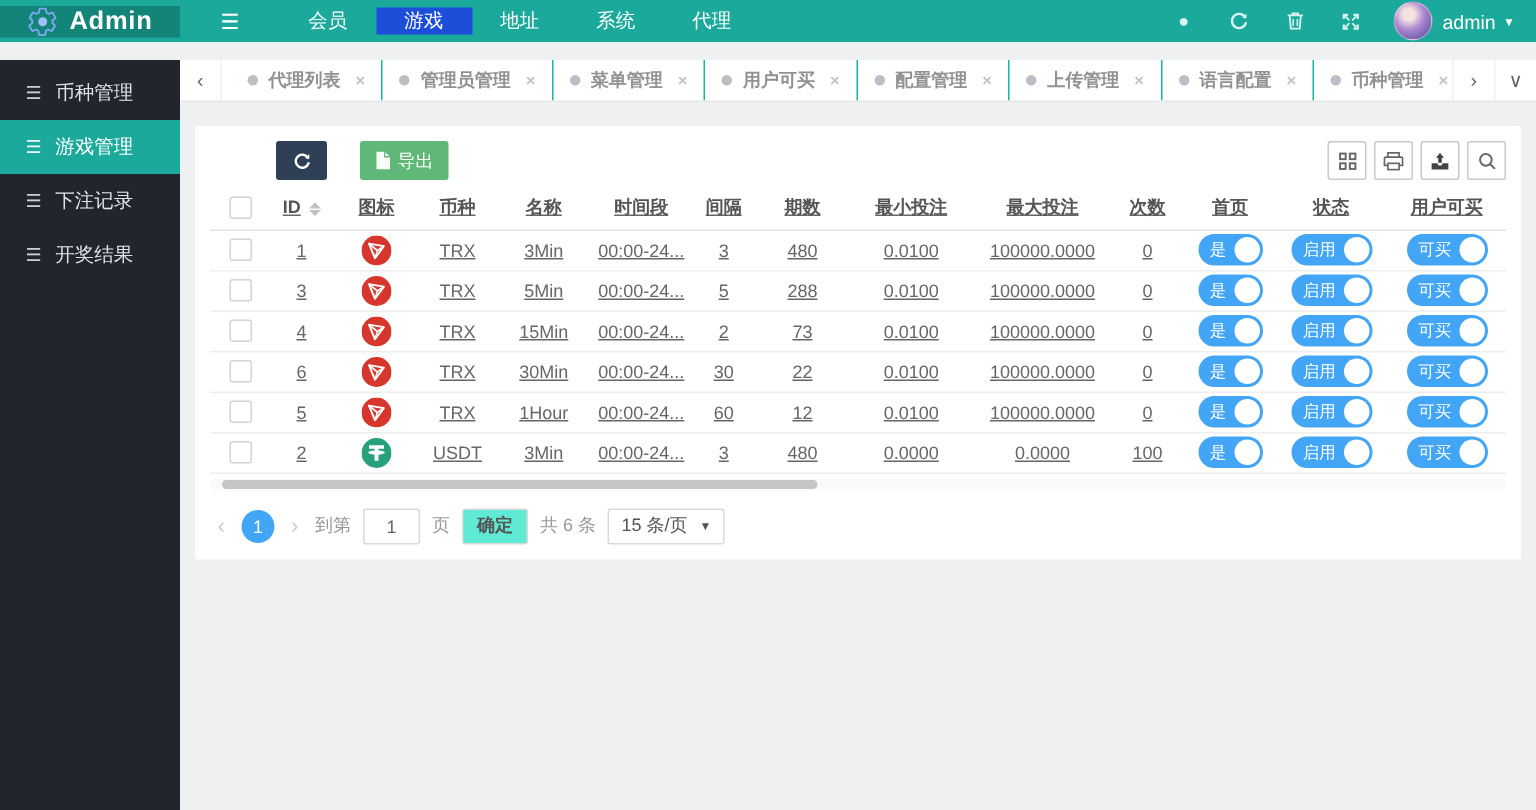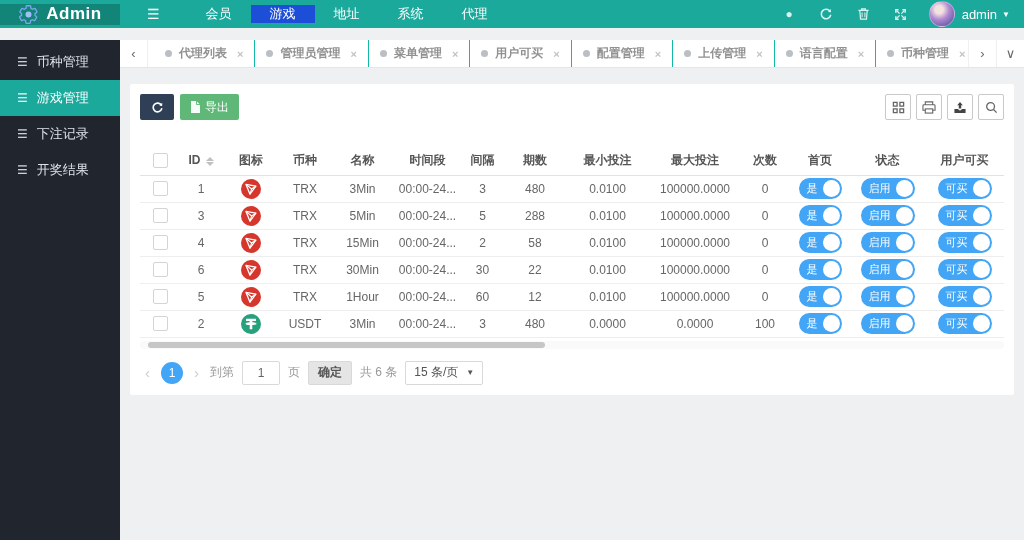--- a/index.html
+++ b/index.html
@@ -41,31 +41,31 @@
   .tabs { display:flex; flex:1; overflow:hidden; margin-left:6px; }
   .tab { display:flex; align-items:center; padding:0 11px; font-size:12px; color:#919191;
     gap:7px; cursor:pointer; white-space:nowrap; border-right:1px solid #14b8a6;font-weight:bold; }
   .tab .dot { width:7px; height:7px; border-radius:50%; background:#b9bfc5; flex:0 0 7px; }
   .tab .close { color:#c3c3c3; font-size:11px; margin-left:3px; }
 
   
   .content { position:absolute; top:68px; left:120px; right:0; bottom:0; background:#eef0f2; }
   .card { background:#fff; margin:16px 10px; padding:10px; border-radius:2px; }
 
-  .toolbar { display:flex; align-items:center; gap:6px; }
+  .toolbar { display:flex; align-items:center; gap:22px;margin-left:44px; }
   .btn-refresh { width:34px; height:26px; background:#2f4056; border:none; border-radius:2px;
     display:flex; align-items:center; justify-content:center; cursor:pointer; }
   .btn-export { height:26px; background:#5fb878; color:#fff; border:none; border-radius:2px;
     font-size:12px; padding:0 10px; display:flex; align-items:center; gap:5px; cursor:pointer; }
   .toolbar-right { margin-left:auto; display:flex; gap:5px; }
   .tool-btn { width:26px; height:26px; background:#fff; border:1px solid #c9c9c9; border-radius:2px;
     display:flex; align-items:center; justify-content:center; color:#555; cursor:pointer; }
 
-  table { width:100%; border-collapse:collapse; table-layout:fixed; margin-top:26px;
-    font-size:12px; color:#666; }
+  table { width:100%; border-collapse:collapse; table-layout:fixed; margin-top:4px;
+    font-size:12px; color:#666;text-decoration:underline; }
   thead th { height:29px; font-weight:bold; color:#555; border-bottom:1px solid #e2e2e2;
     text-align:center; white-space:nowrap; overflow:hidden; }
   tbody td { height:27px; border-bottom:1px solid #eee; text-align:center;
     white-space:nowrap; overflow:hidden; text-overflow:ellipsis; }
   .checkbox { width:15px; height:15px; border:1px solid #d4d4d4; border-radius:2px;
     display:inline-block; vertical-align:middle; background:#fff; cursor:pointer; }
   .sort-wrap { display:inline-flex; flex-direction:column; gap:1px; margin-left:5px; vertical-align:middle; }
   .tri-up { width:0; height:0; border-left:4px solid transparent; border-right:4px solid transparent;
     border-bottom:4px solid #c0c0c0; cursor:pointer; }
   .tri-down { width:0; height:0; border-left:4px solid transparent; border-right:4px solid transparent;
@@ -80,21 +80,21 @@
   .hthumb { position:absolute; left:8px; top:1px; height:6px; width:46%;
     background:#c6c6c6; border-radius:3px; cursor:pointer; }
 
   .pagination { display:flex; align-items:center; margin-top:12px; font-size:12px;
     color:#999; gap:8px; padding-left:2px; }
   .page-arrow { color:#ccc; font-size:15px; padding:0 3px; cursor:pointer; }
   .page-num { width:22px; height:22px; border-radius:50%; background:#42a5f5; color:#fff;
     display:flex; align-items:center; justify-content:center; font-size:12px; cursor:pointer; }
   .goto-input { width:38px; height:24px; border:1px solid #d9d9d9; border-radius:2px;
     text-align:center; font-size:12px; color:#666; font-family:"Liberation Sans",sans-serif; }
-  .btn-confirm { height:24px; padding:0 9px; border:1px solid #d9d9d9; background:#e5e5e5;
+  .btn-confirm { height:24px; padding:0 9px; border:1px solid #d9d9d9; background:#5eead4;
     border-radius:2px; font-size:12px; color:#555; font-weight:bold; cursor:pointer; }
   .page-select { height:24px; border:1px solid #d9d9d9; border-radius:2px; background:#fff;
     display:inline-flex; align-items:center; gap:8px; padding:0 8px; color:#555; cursor:pointer; }
   .page-select .caret2 { font-size:8px; color:#555; }
 </style>
 </head>
 <body>
 
 <header class="navbar">
   <div class="logo">
@@ -372,21 +372,21 @@
                   <circle cx="10" cy="10" r="10" fill="#d6362b"></circle>
                   <path d="M5 5.4 L14.9 7.1 L9 15.2 Z" fill="none" stroke="#fff" stroke-width="1.3" stroke-linejoin="round"></path>
                   <path d="M5 5.4 L10.6 10 M14.9 7.1 L10.6 10 M9 15.2 L10.6 10" stroke="#fff" stroke-width="1.1" fill="none"></path>
                 </svg>
               </span>
             </td>
             <td>TRX</td>
             <td>15Min</td>
             <td>00:00-24...</td>
             <td>2</td>
-            <td>58</td>
+            <td>73</td>
             <td>0.0100</td>
             <td>100000.0000</td>
             <td>0</td>
             <td><span class="toggle">
                 <span class="t-label">是</span>
                 <span class="knob"></span>
               </span></td>
             <td><span class="toggle">
                 <span class="t-label">启用</span>
                 <span class="knob"></span>

